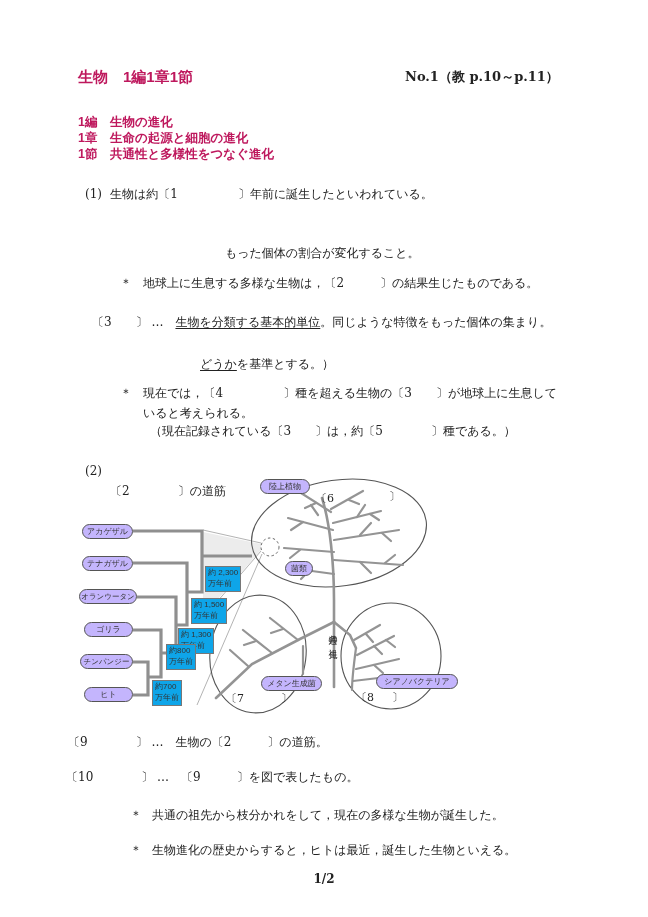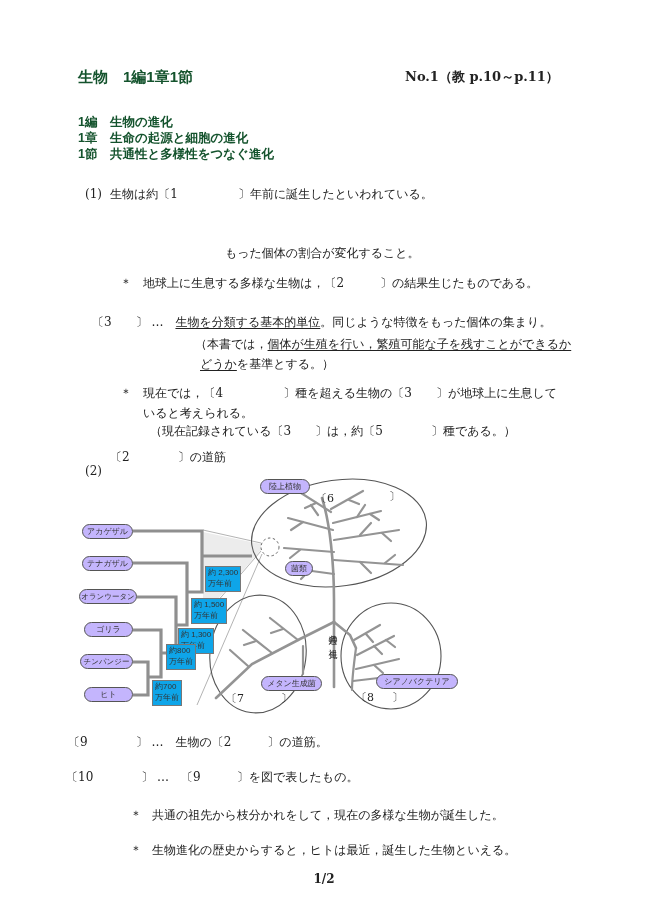--- a/index.html
+++ b/index.html
@@ -2,21 +2,21 @@
 <html><head>
 <meta charset="utf-8">
 <style>
   html,body{margin:0;padding:0;}
   body{
     width:648px;height:917px;background:#ffffff;position:relative;overflow:hidden;
     font-family:"DejaVu Serif","Liberation Serif",serif;color:#222;
   }
   .page{position:absolute;inset:0;}
   .t{position:absolute;white-space:pre;font-size:12px;line-height:1.25;}
-  .bold-sans{font-family:"Liberation Sans","DejaVu Sans",sans-serif;font-weight:bold;color:#14532d;}
+  .bold-sans{font-family:"Liberation Sans","DejaVu Sans",sans-serif;font-weight:bold;color:#be185d;}
   .title{font-size:15px;}
   .ref{font-size:13px;font-weight:bold;}
   .toc-line{font-size:12.5px;}
   .u span.u, span.u{text-decoration:underline;text-underline-offset:2px;}
   .figure{position:absolute;left:0;top:478px;width:648px;height:240px;}
   .figure svg{position:absolute;left:0;top:0;}
   .pill{
     position:absolute;height:15px;box-sizing:border-box;border:1.2px solid #555;
     border-radius:8px;background:#c4b5fd;display:flex;align-items:center;justify-content:center;
     font-family:"Liberation Sans","DejaVu Sans",sans-serif;font-size:8px;color:#333;white-space:nowrap;
@@ -48,30 +48,29 @@
 
   <span class="t" style="left:85px;top:187px;">(1)</span>
   <span class="t" style="left:110px;top:187px;">生物は約〔1　　　　　〕年前に誕生したといわれている。</span>
 
   <span class="t" style="left:225px;top:246px;">もった個体の割合が変化すること。</span>
 
   <span class="t" style="left:120px;top:276px;">＊</span>
   <span class="t" style="left:143px;top:276px;">地球上に生息する多様な生物は，〔2　　　〕の結果生じたものである。</span>
 
   <span class="t" style="left:92px;top:315px;"><span>〔3　　〕 …　</span><span class="u">生物を分類する基本的単位</span><span>。同じような特徴をもった個体の集まり。</span></span>
-  <span class="t" style="left:195px;top:337px;"><span>（本書では，</span><span class="u">個体が生殖を行い，繁殖可能な子を残すことができるか</span></span>
   <span class="t" style="left:200px;top:357px;"><span class="u">どうか</span><span>を基準とする。）</span></span>
 
   <span class="t" style="left:120px;top:386px;">＊</span>
   <span class="t" style="left:143px;top:386px;">現在では，〔4　　　　　〕種を超える生物の〔3　　〕が地球上に生息して</span>
   <span class="t" style="left:143px;top:406px;">いると考えられる。</span>
   <span class="t" style="left:150px;top:424px;">（現在記録されている〔3　　〕は，約〔5　　　　〕種である。）</span>
 
   <span class="t" style="left:85px;top:464px;">(2)</span>
-  <span class="t" style="left:110px;top:450px;">〔2　　　　〕の道筋</span>
+  <span class="t" style="left:110px;top:484px;">〔2　　　　〕の道筋</span>
 
   <div class="figure">
     <svg width="648" height="240" viewBox="0 0 648 240">
 
       <polygon points="203,54 261,66 261,72 203,138" fill="#ececec"></polygon>
       <g stroke="#aaaaaa" stroke-width="0.9" fill="none">
         <path d="M203 52 L261 65"></path>
         <path d="M261 73 L203 140"></path>
         <path d="M262 76 L197 227"></path>
       </g>

